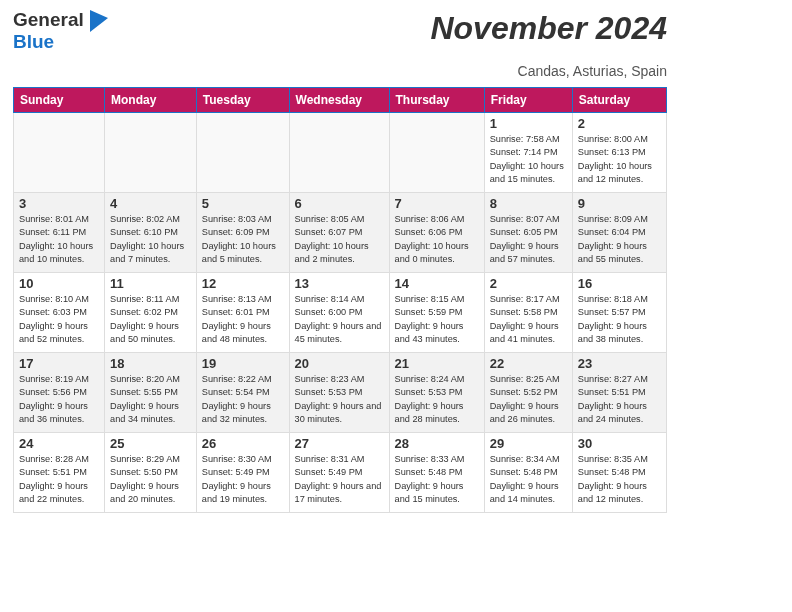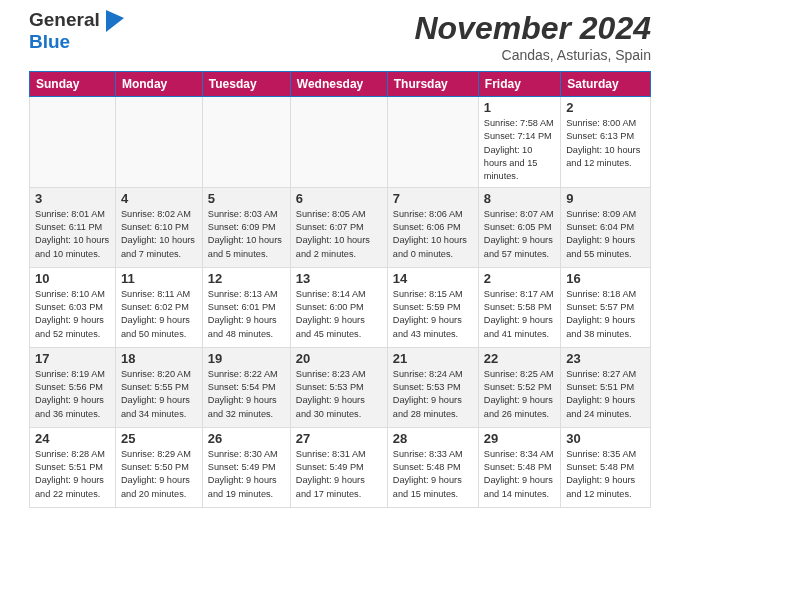--- a/index.html
+++ b/index.html
@@ -5,21 +5,21 @@
     * { margin: 0; padding: 0; box-sizing: border-box; }
     body {
       font-family: Arial, sans-serif;
       background: #fff;
       width: 792px;
       height: 612px;
       overflow: hidden;
     }
     .page {
       width: 680px;
-      padding: 10px 29px;
+      padding: 10px 13px;
     }
     .header {
       display: flex;
       justify-content: space-between;
       align-items: flex-start;
       margin-bottom: 8px;
     }
     .logo {
       display: flex;
       align-items: center;
@@ -29,20 +29,21 @@
     }
     .month-title {
       font-size: 32px;
       font-weight: bold;
       color: #333;
       font-style: italic;
     }
     .location {
       font-size: 14px;
       color: #555;
+      margin-top: 16px;
     }
     table {
       width: 100%;
       border-collapse: collapse;
     }
     th {
       background: #be185d;
       color: white;
       font-size: 12px;
       font-weight: bold;

